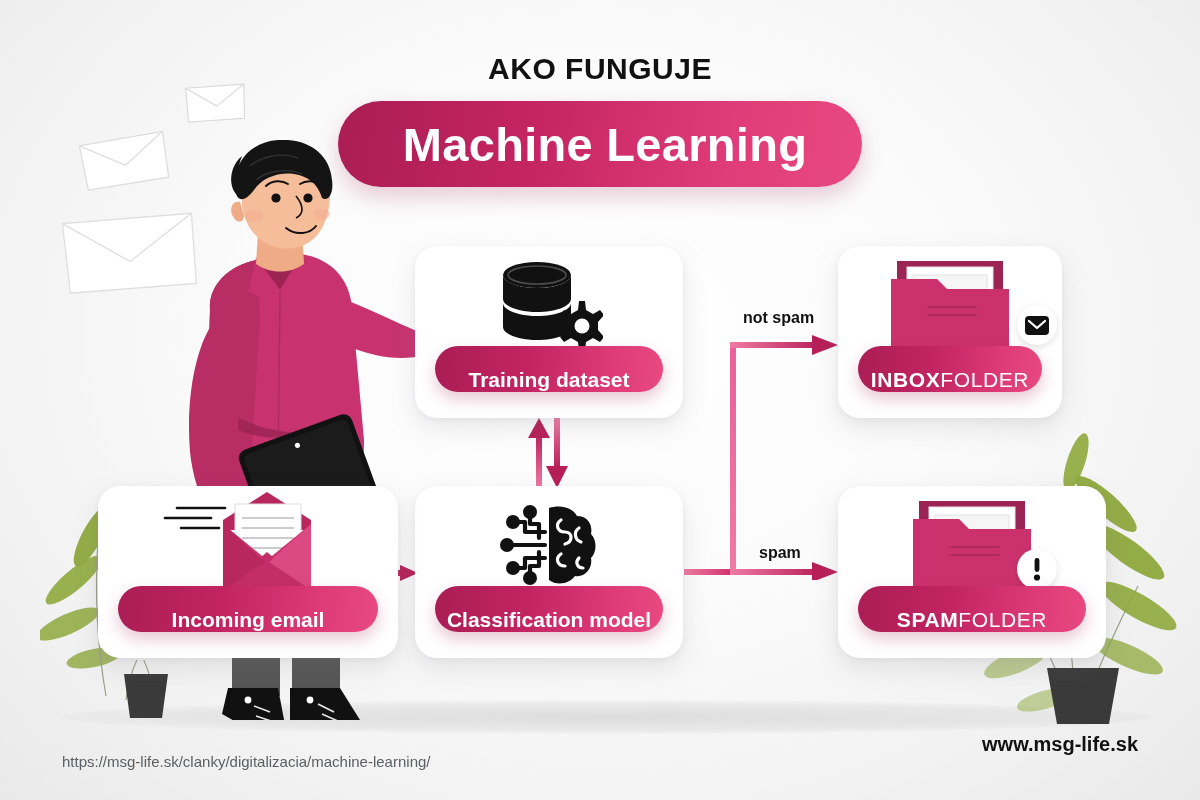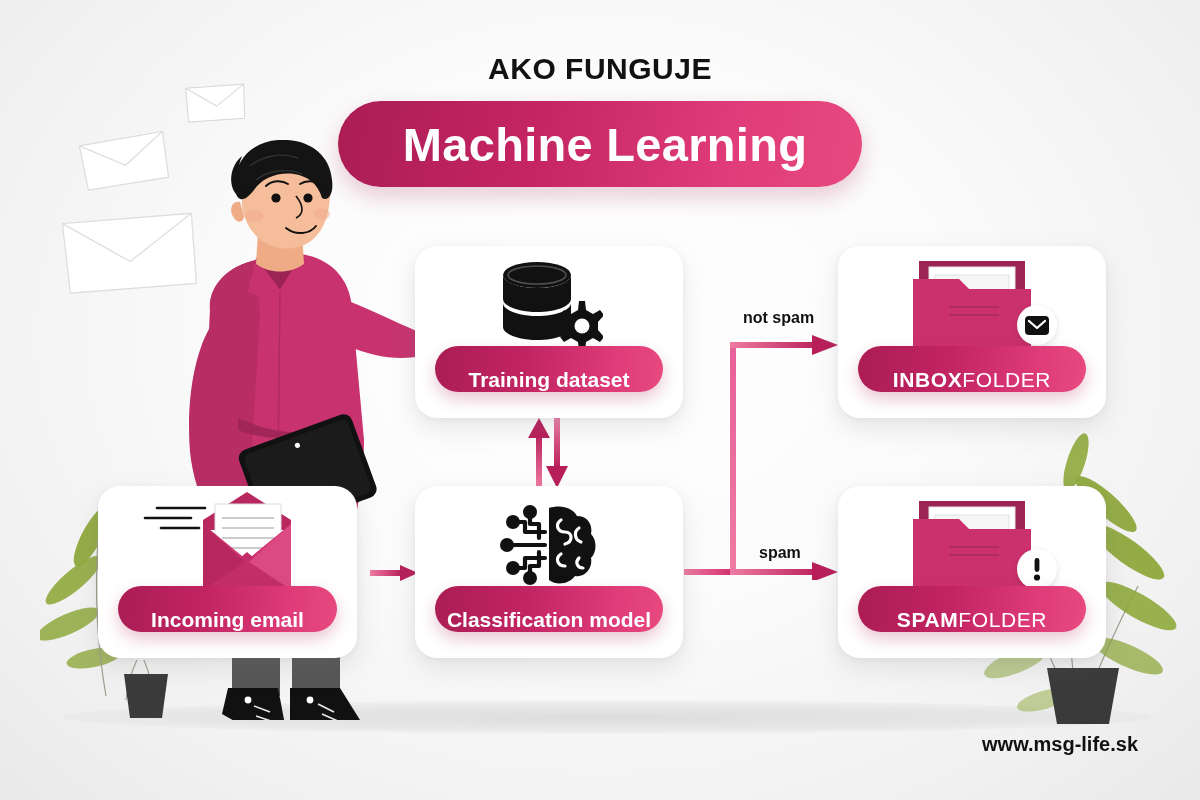--- a/index.html
+++ b/index.html
@@ -53,22 +53,22 @@
     box-shadow:0 7px 16px rgba(170,35,85,.26);
     display:flex;align-items:flex-end;justify-content:center;
     color:#fff;font-size:21px;font-weight:bold;white-space:nowrap;
   }
   .pill .b{font-weight:bold;}
   .pill .n{font-weight:normal;}
   .pill-caps{letter-spacing:.6px;}
 
   #card-training{left:415px;top:246px;width:268px;height:172px;}
   #card-model{left:415px;top:486px;width:268px;height:172px;}
-  #card-incoming{left:98px;top:486px;width:259px;height:172px;}
-  #card-inbox{left:838px;top:246px;width:268px;height:172px;}
+  #card-incoming{left:98px;top:486px;width:280px;height:172px;padding-left:20px;}
+  #card-inbox{left:838px;top:246px;width:224px;height:172px;}
   #card-spam{left:838px;top:486px;width:268px;height:172px;}
 
   
   .conn{position:absolute;}
   .conn-label{
     position:absolute;font-size:16px;font-weight:bold;color:#111;white-space:nowrap;margin-left:12px;
   }
 
   
   .foot-url{
@@ -427,15 +427,16 @@
         <rect x="4.6" y="1" width="4.8" height="14" rx="2.4" fill="#111"></rect>
         <circle cx="7" cy="20.5" r="3.1" fill="#111"></circle>
       </svg>
     </div>
     <div class="pill pill-caps">
       <span class="b">SPAM</span>
         <span class="n"> FOLDER</span>
     </div>
   </div>
 
+  <div class="foot-url">https://msg-life.sk/clanky/digitalizacia/machine-learning/</div>
   <div class="foot-brand">www.msg-life.sk</div>
 
 </div>
 
 </body></html>

